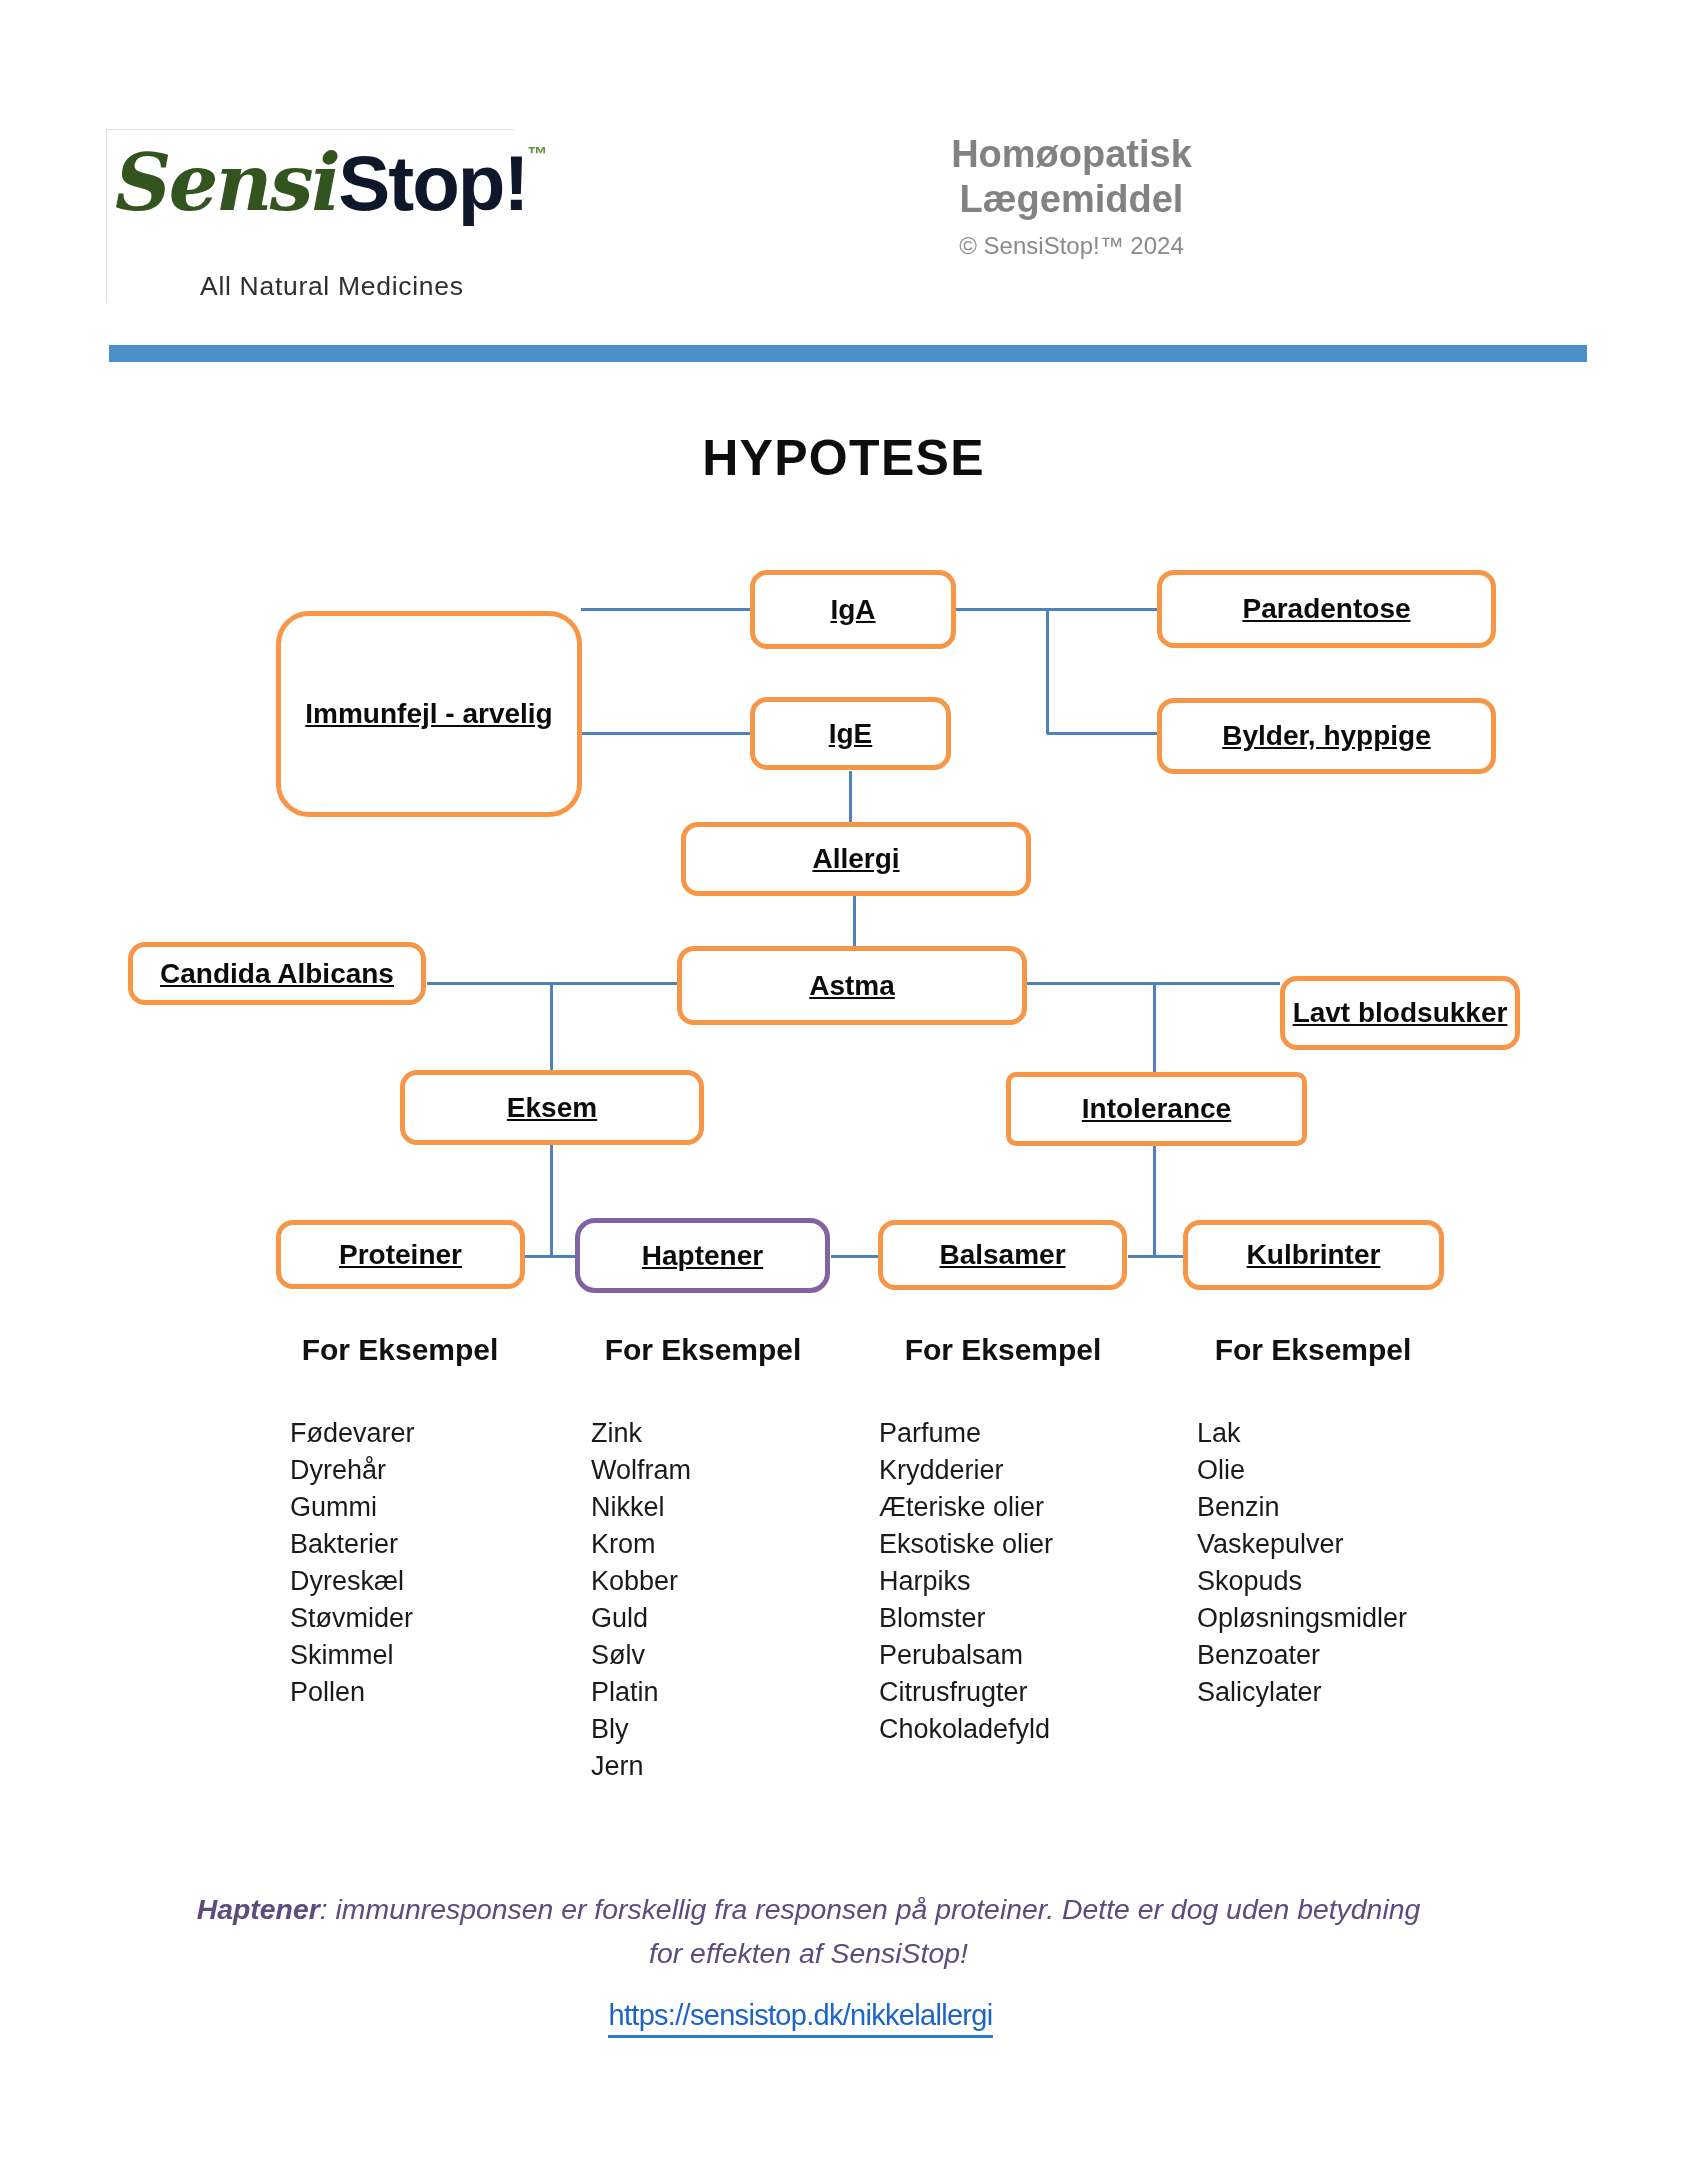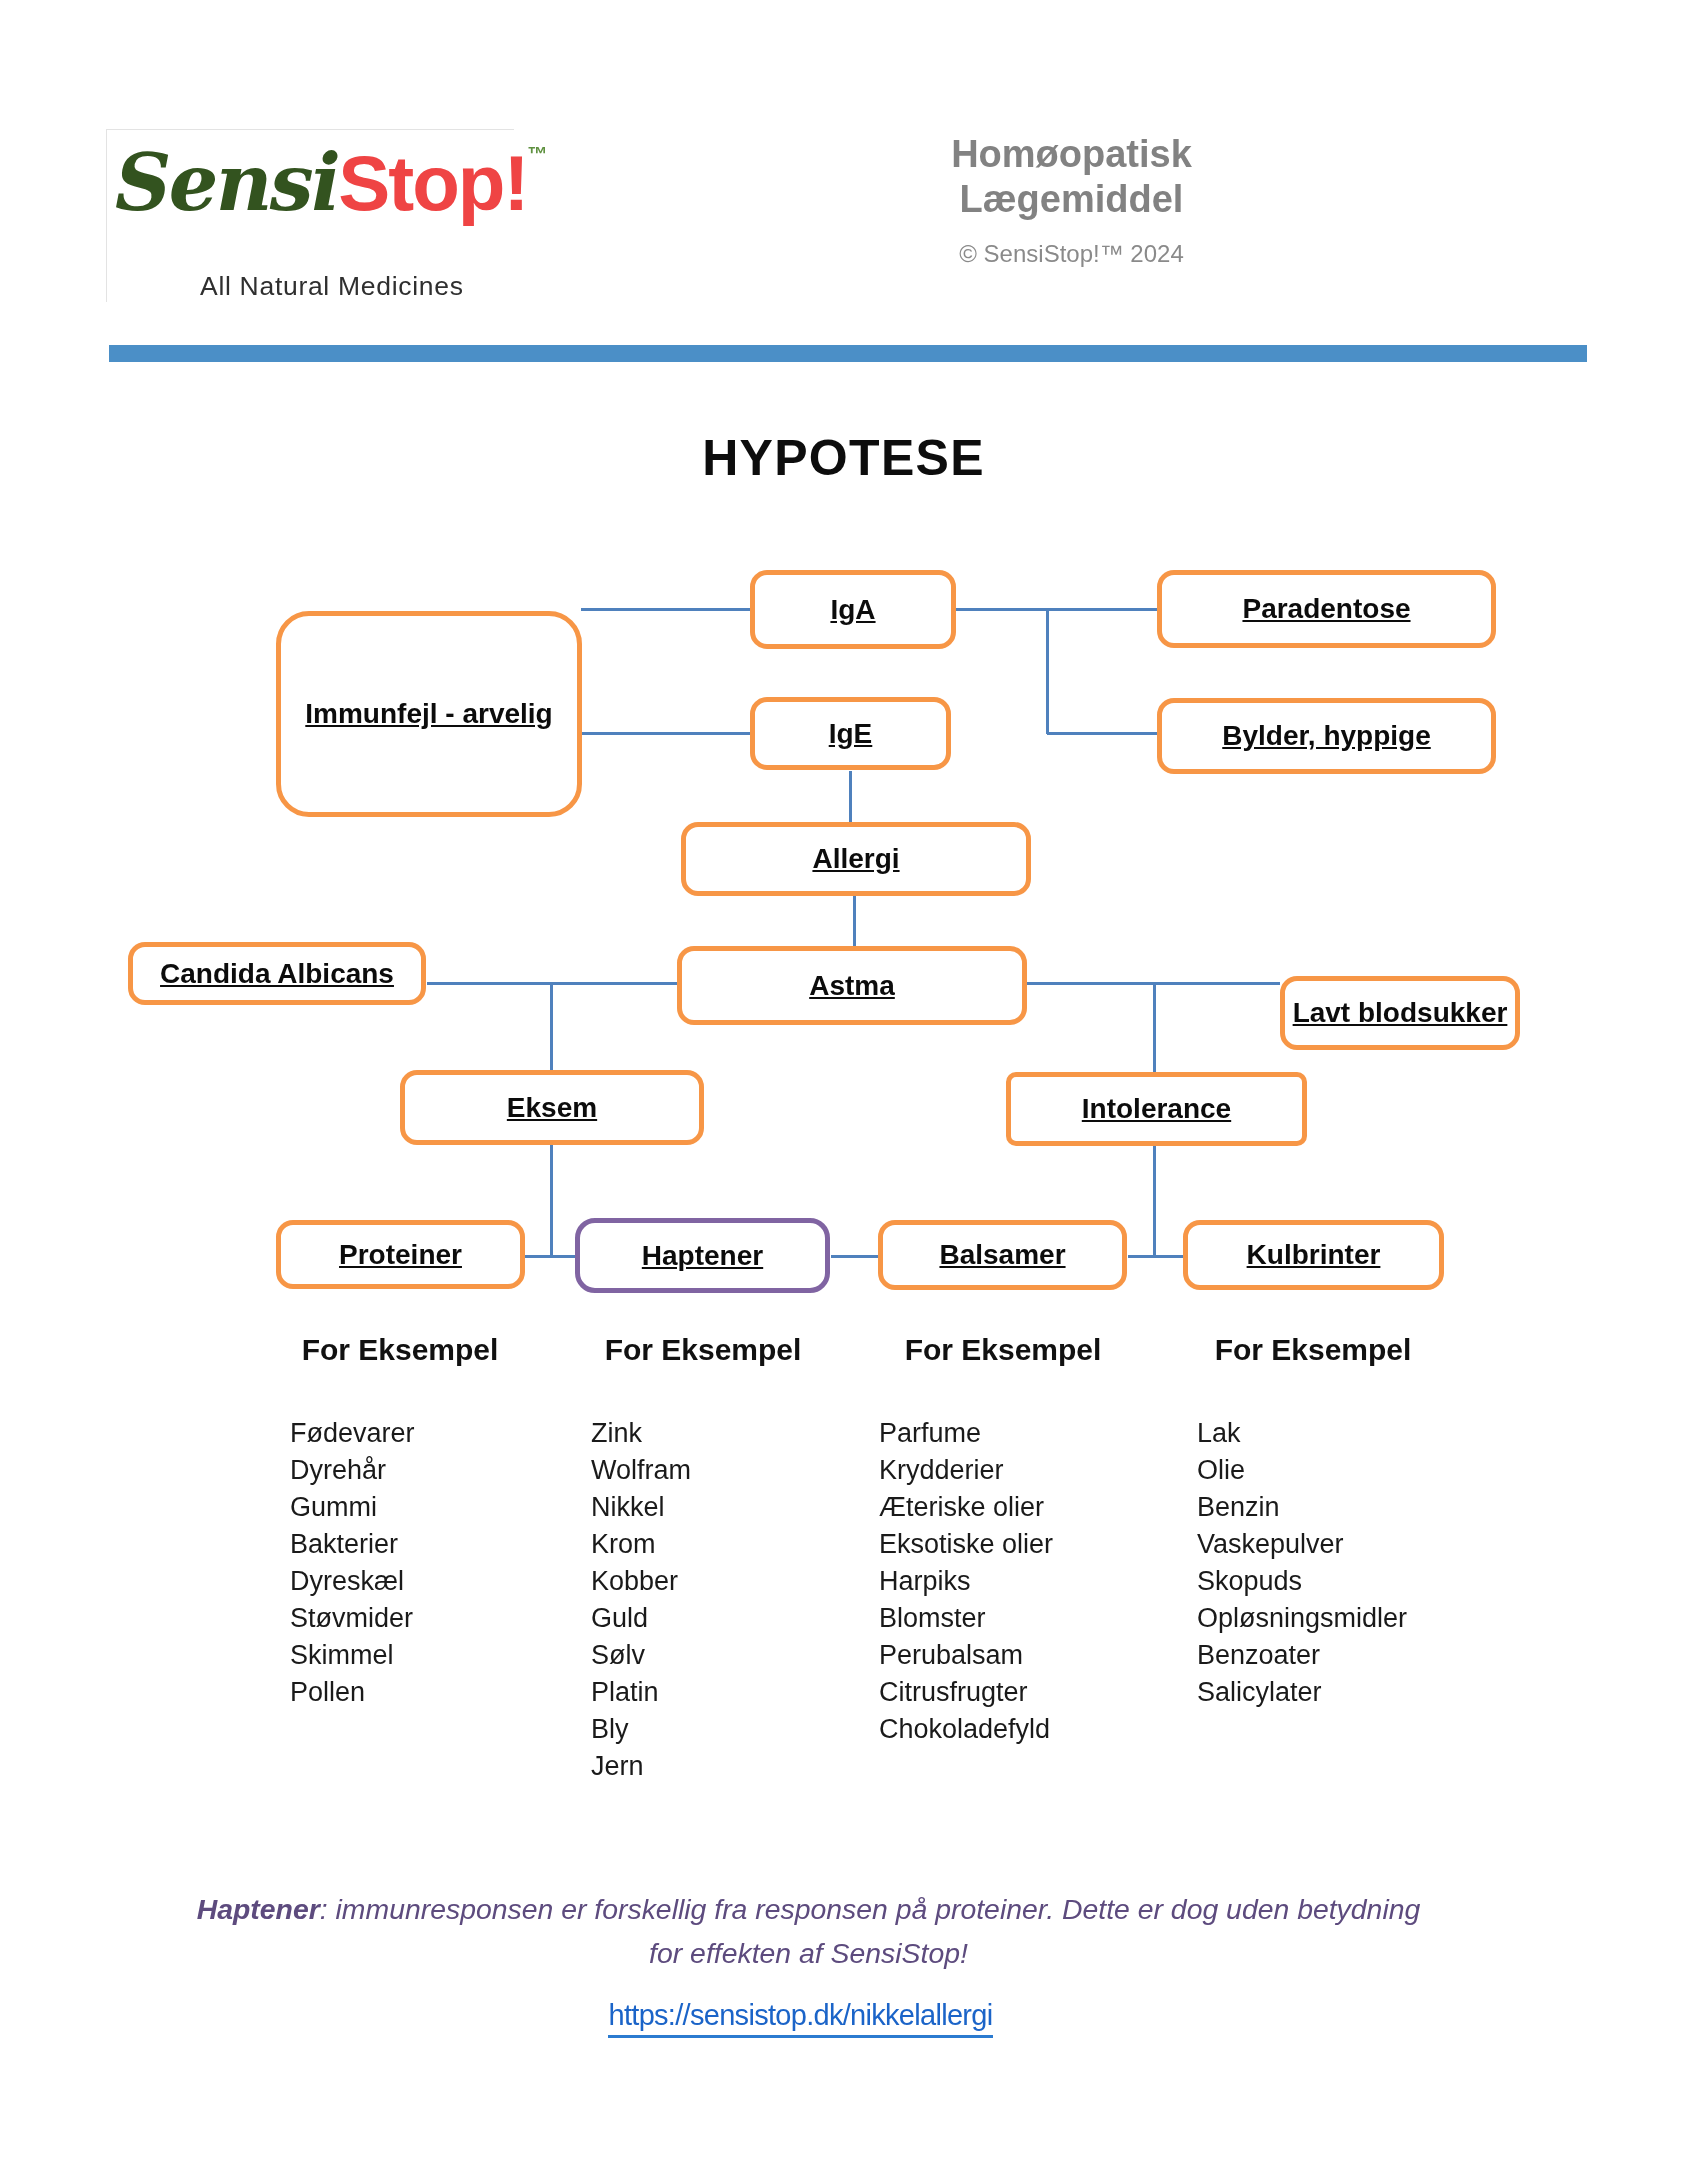--- a/index.html
+++ b/index.html
@@ -7,27 +7,27 @@
     position:relative; width:1687px; height:2183px; background:#ffffff;
     font-family:"Liberation Sans", sans-serif; color:#111; overflow:hidden;
   }
   
   #logo{position:absolute; left:106px; top:129px; width:407px; height:172px;
         border-top:1.3px solid #e3e3e3; border-left:1.3px solid #e3e3e3;}
   .brandline{position:absolute; left:8px; top:6.6px; white-space:nowrap;}
   .brand-sensi{font-family:"DejaVu Serif", serif; font-style:italic; font-weight:bold;
                font-size:78px; color:#33531f; letter-spacing:-2.6px;}
   .brand-stop{font-family:"Liberation Sans", sans-serif; font-weight:bold;
-              font-size:78px; color:#ef4444; letter-spacing:-2px;}
+              font-size:78px; color:#0f172a; letter-spacing:-2px;}
   .brand-tm{font-size:20px; color:#5f9140; vertical-align:top; position:relative; top:6.6px; font-weight:bold;}
   .tagline{position:absolute; left:93px; top:141px; font-size:26.5px; color:#2f2f2f; letter-spacing:0.7px;}
   
   #header{position:absolute; left:807px; top:132px; width:529px; text-align:center;}
   .hline{font-size:38px; font-weight:bold; color:#828282; line-height:1.18;}
-  .copyright{margin-top:18px; font-size:24px; color:#8a8a8a;}
+  .copyright{margin-top:10px; font-size:24px; color:#8a8a8a;}
   
   #divider{position:absolute; left:109px; top:345px; width:1478px; height:17px; background:#4b8fc7;}
   
   #page-title{position:absolute; left:0; top:429px; width:1687px; text-align:center;
               font-size:50px; font-weight:bold; color:#0d0d0d; letter-spacing:1.3px;}
   
   .box{position:absolute; background:#fff; border:5.3px solid #f79646; border-radius:17px;
        display:flex; align-items:center; justify-content:center;
        font-weight:bold; font-size:28px; color:#0c0c0c; text-align:center; box-sizing:border-box;text-decoration:underline;}
   .box.big{border-radius:33px;}

